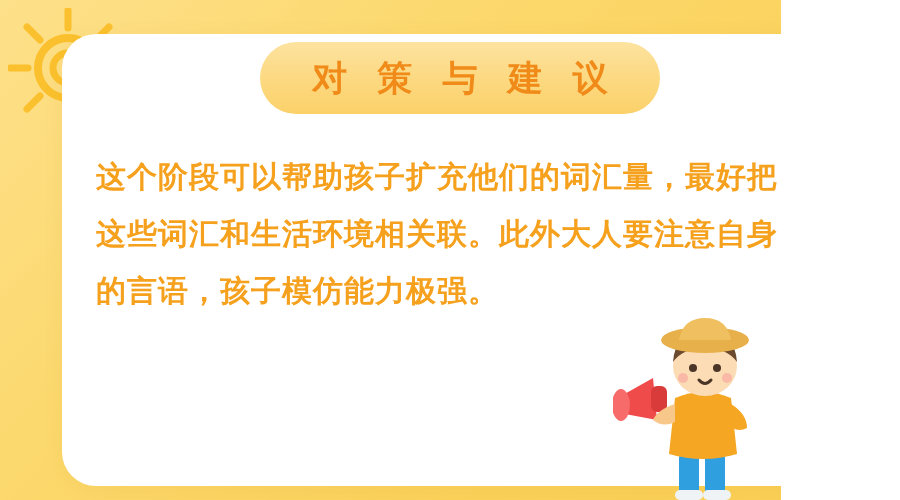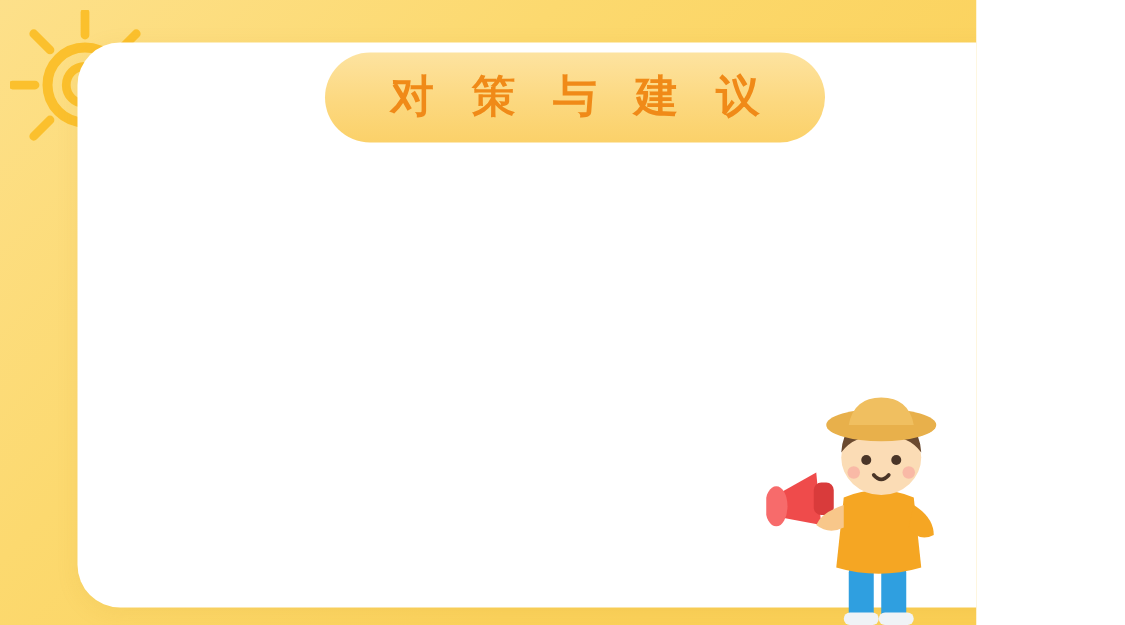--- a/index.html
+++ b/index.html
@@ -115,20 +115,21 @@
       <circle cx="60" cy="60" r="4" fill="#fbc02d"></circle>
     </svg>
   </span>
 
   <div class="card"></div>
 
   <div class="title-pill">
     <div class="title-text">对 策 与 建 议</div>
   </div>
 
+  <div class="body-text">这个阶段可以帮助孩子扩充他们的词汇量，最好把这些词汇和生活环境相关联。此外大人要注意自身的言语，孩子模仿能力极强。</div>
 
   <span class="mascot">
     <svg width="160" height="200" viewBox="0 0 160 200" aria-hidden="true">
 
       <g>
         <path d="M8 96 L40 78 L44 120 L12 114 Z" fill="#ef4b4b"></path>
         <ellipse cx="8" cy="105" rx="9" ry="16" fill="#f76b6b"></ellipse>
         <rect x="38" y="86" width="16" height="26" rx="6" fill="#d93b3b"></rect>
       </g>
 

